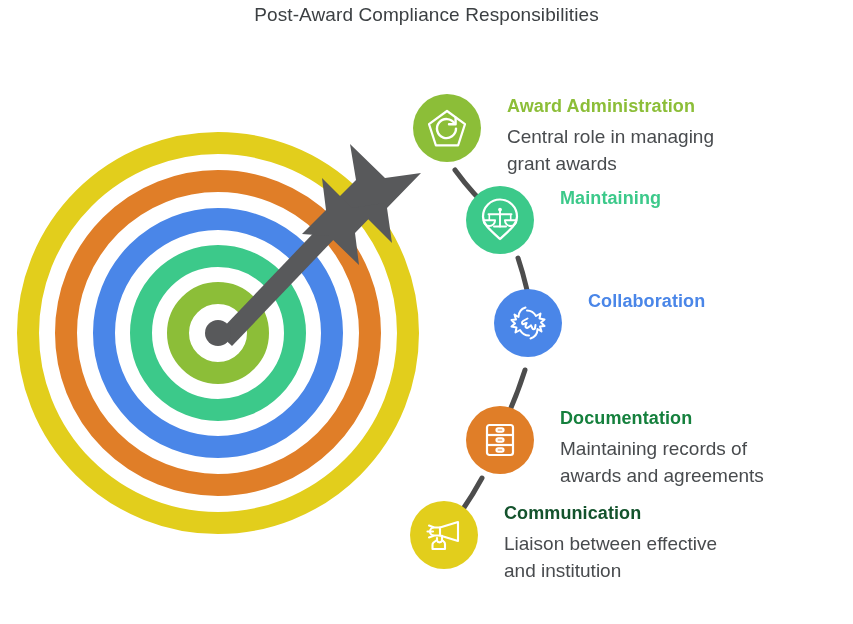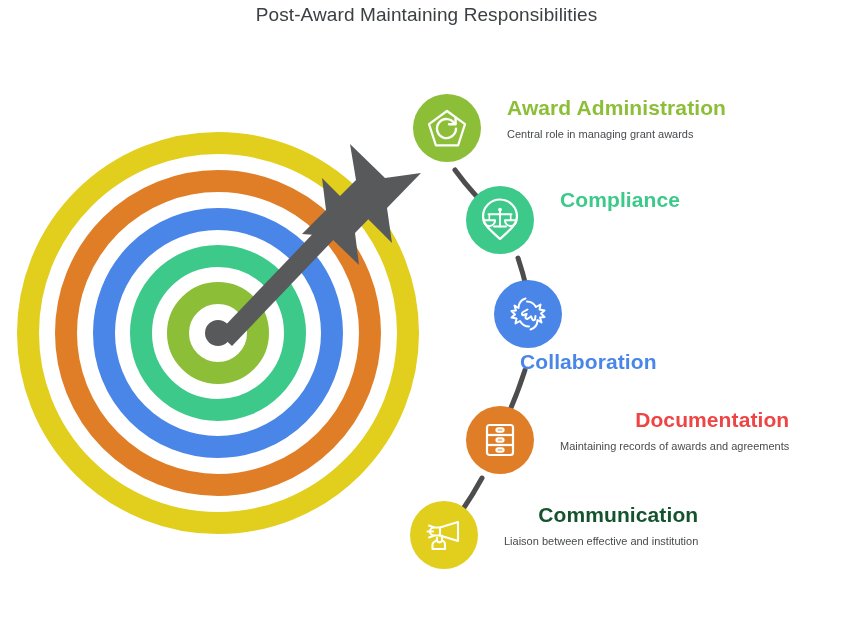--- a/index.html
+++ b/index.html
@@ -53,45 +53,44 @@
     align-items: center;
     justify-content: center;
     position: relative;
     z-index: 3;
   }
   .item-text {
     margin-left: 26px;
     padding-top: 2px;
   }
   .item-heading {
-    font-size: 21px;
+    font-size: 18px;
     font-weight: bold;
     margin: 0 0 7px 0;
     letter-spacing: 0.1px;
     white-space: nowrap;
-    text-align: right;
   }
   .item-desc {
-    font-size: 11px;
+    font-size: 19px;
     color: #484b4e;
     line-height: 1.42;
     margin: 0;
     max-width: 232px;
   }
   
   #item-0 { left: 413px; top: 94px; }
   #item-1 { left: 466px; top: 186px; }
-  #item-2 { left: 494px; top: 280px; flex-direction: column; }
+  #item-2 { left: 494px; top: 289px; }
   #item-3 { left: 466px; top: 406px; }
   #item-4 { left: 410px; top: 501px; }
 </style>
 </head>
 <body>
 
-<div id="page-title">Post-Award Maintaining Responsibilities</div>
+<div id="page-title">Post-Award Compliance Responsibilities</div>
 
 <svg id="flow" viewBox="0 0 853 624">
   <g fill="none" stroke="#4d4d4d" stroke-width="5" stroke-linecap="round">
     <path d="M 455 170 Q 474 196 494 213"></path>
     <path d="M 518 258 Q 528 288 532 318"></path>
     <path d="M 525 370 Q 516 398 505 421"></path>
     <path d="M 482 478 Q 470 500 456 519"></path>
   </g>
 </svg>
 
@@ -144,21 +143,21 @@
       <line x1="22" y1="13.5" x2="22" y2="28.5" stroke="#ffffff" stroke-width="1.9" stroke-linecap="round"></line>
       <line x1="10.5" y1="16.2" x2="33.5" y2="16.2" stroke="#ffffff" stroke-width="1.9" stroke-linecap="round"></line>
       <line x1="16" y1="28.5" x2="28" y2="28.5" stroke="#ffffff" stroke-width="1.9" stroke-linecap="round"></line>
       <path d="M5.5 22.2 A5.8 5.8 0 0 0 17.1 22.2 Z" fill="none" stroke="#ffffff" stroke-width="1.9" stroke-linejoin="round"></path>
       <line x1="11.3" y1="16.2" x2="11.3" y2="22.2" stroke="#ffffff" stroke-width="1.6"></line>
       <path d="M26.9 22.2 A5.8 5.8 0 0 0 38.5 22.2 Z" fill="none" stroke="#ffffff" stroke-width="1.9" stroke-linejoin="round"></path>
       <line x1="32.7" y1="16.2" x2="32.7" y2="22.2" stroke="#ffffff" stroke-width="1.6"></line>
     </svg>
   </div>
   <div class="item-text">
-    <p class="item-heading" style="color:#3CC98A">Compliance</p>
+    <p class="item-heading" style="color:#3CC98A">Maintaining</p>
   </div>
 </div>
 
 <div class="item" id="item-2">
   <div class="item-icon" style="background:#4A86E8">
     <svg width="44" height="44" viewBox="0 0 44 44">
       <g fill="none" stroke="#ffffff" stroke-width="2" stroke-linecap="round" stroke-linejoin="round">
         <path d="M19.5 6.5 C 15 8 12.5 12 12.5 16 L 8.5 13.5 L 10 18.5 L 5.5 19 L 9 22.5
                  L 5.5 25.5 L 10.5 26.5 L 9.5 31.5 L 14 29 C 16 32.5 19.5 34.5 23 34.5"></path>
         <path d="M24.5 37.5 C 29 36 31.5 32 31.5 28 L 35.5 30.5 L 34 25.5 L 38.5 25 L 35 21.5
@@ -181,21 +180,21 @@
         <rect x="9" y="7" width="26" height="30" rx="2.5"></rect>
         <line x1="9" y1="17" x2="35" y2="17"></line>
         <line x1="9" y1="27" x2="35" y2="27"></line>
         <rect x="18.5" y="10.3" width="7" height="3.4" rx="1.7"></rect>
         <rect x="18.5" y="20.3" width="7" height="3.4" rx="1.7"></rect>
         <rect x="18.5" y="30.3" width="7" height="3.4" rx="1.7"></rect>
       </g>
     </svg>
   </div>
   <div class="item-text">
-    <p class="item-heading" style="color:#ef4444">Documentation</p>
+    <p class="item-heading" style="color:#15803d">Documentation</p>
     <p class="item-desc">Maintaining records of awards and agreements</p>
   </div>
 </div>
 
 <div class="item" id="item-4">
   <div class="item-icon" style="background:#E2CE1C">
     <svg width="44" height="44" viewBox="0 0 44 44">
       <g fill="none" stroke="#ffffff" stroke-width="2.1" stroke-linecap="round" stroke-linejoin="round">
         <path d="M36 9 L 36 28 L 18 22.5 L 18 14.5 Z"></path>
         <path d="M18 14.5 L 12 14.5 A 4 4 0 0 0 12 22.5 L 18 22.5"></path>

